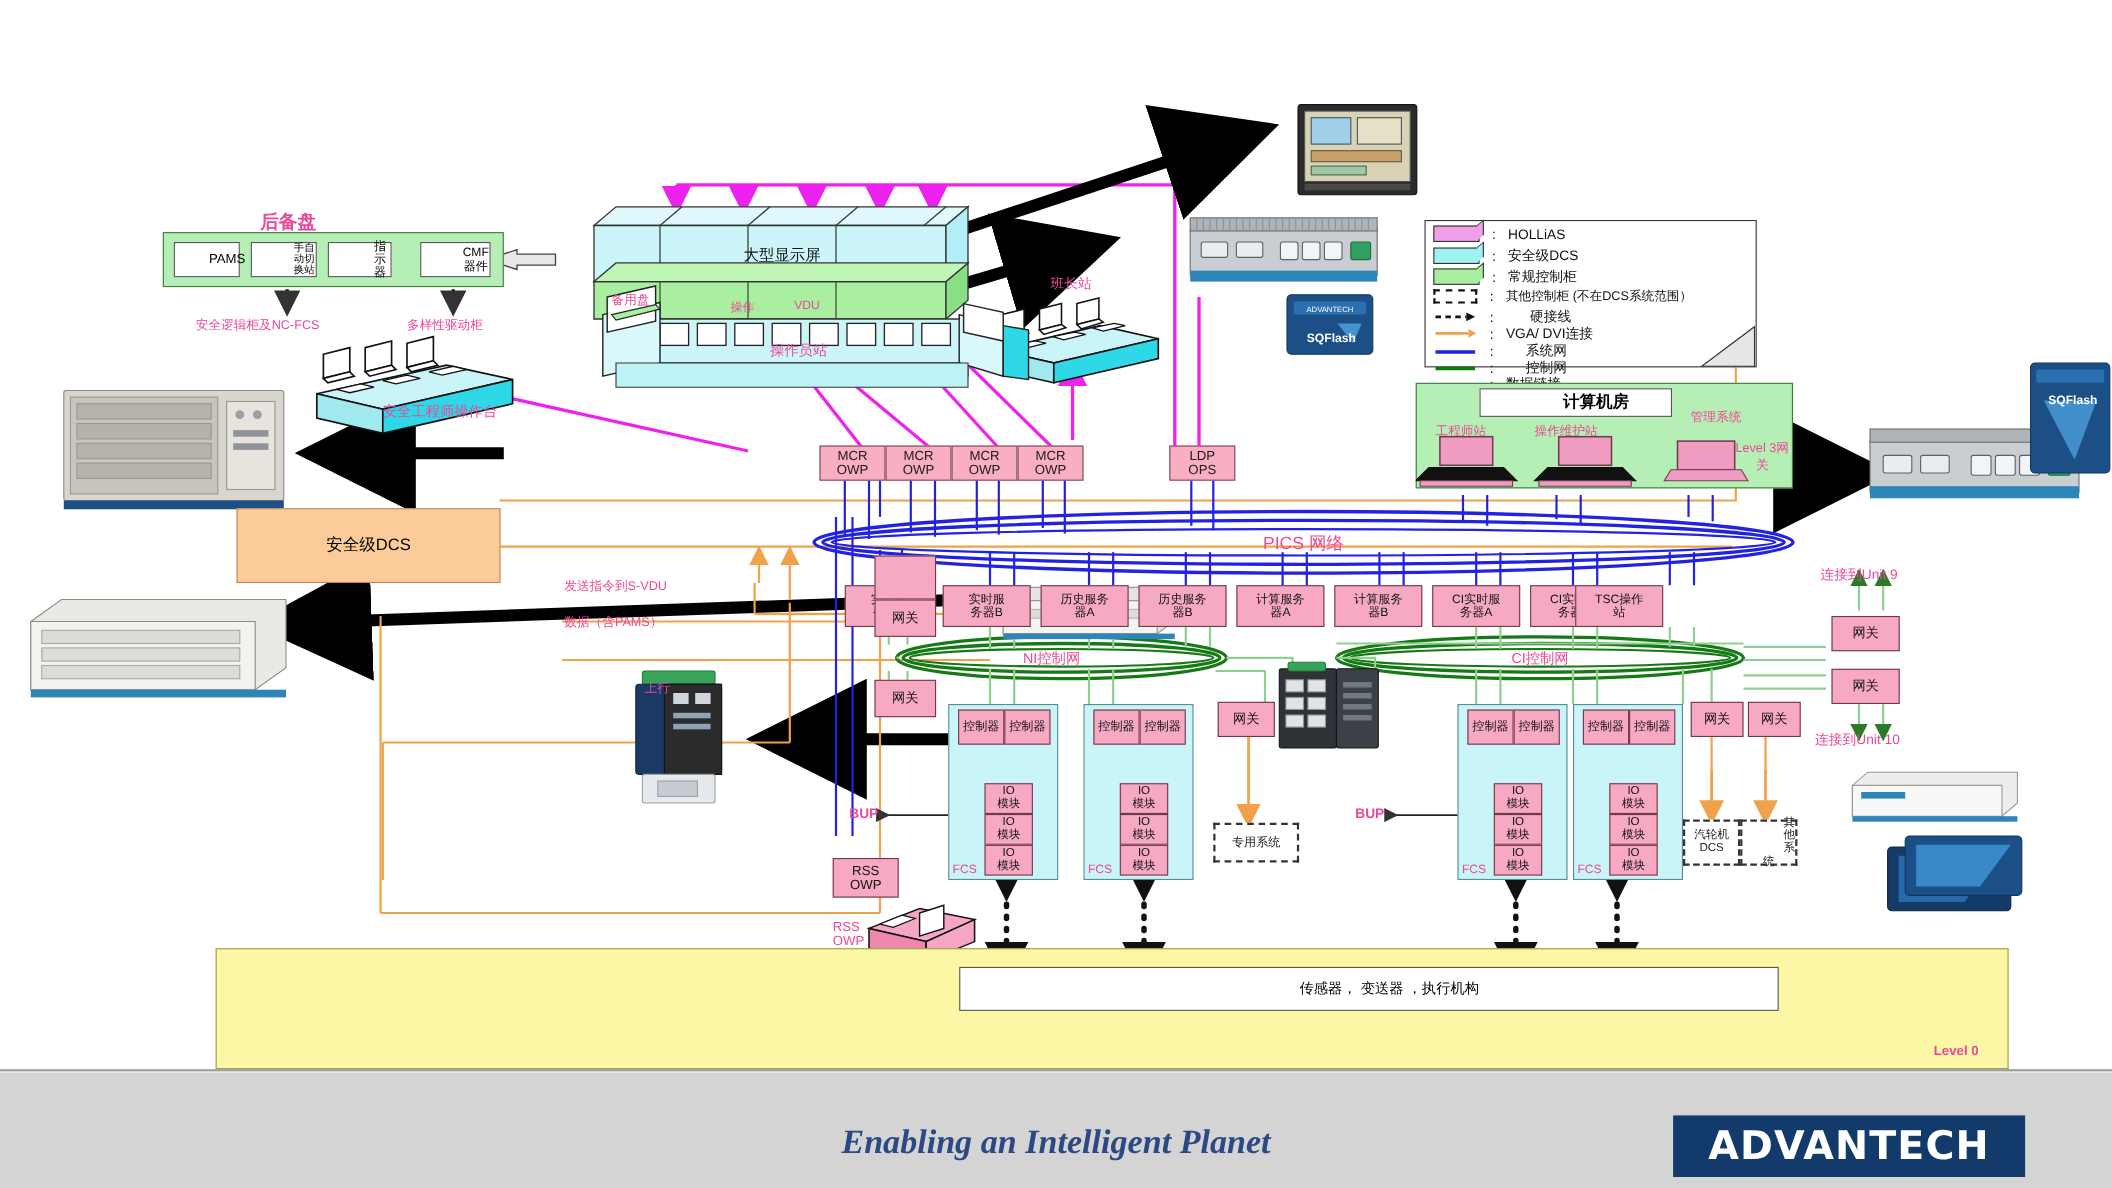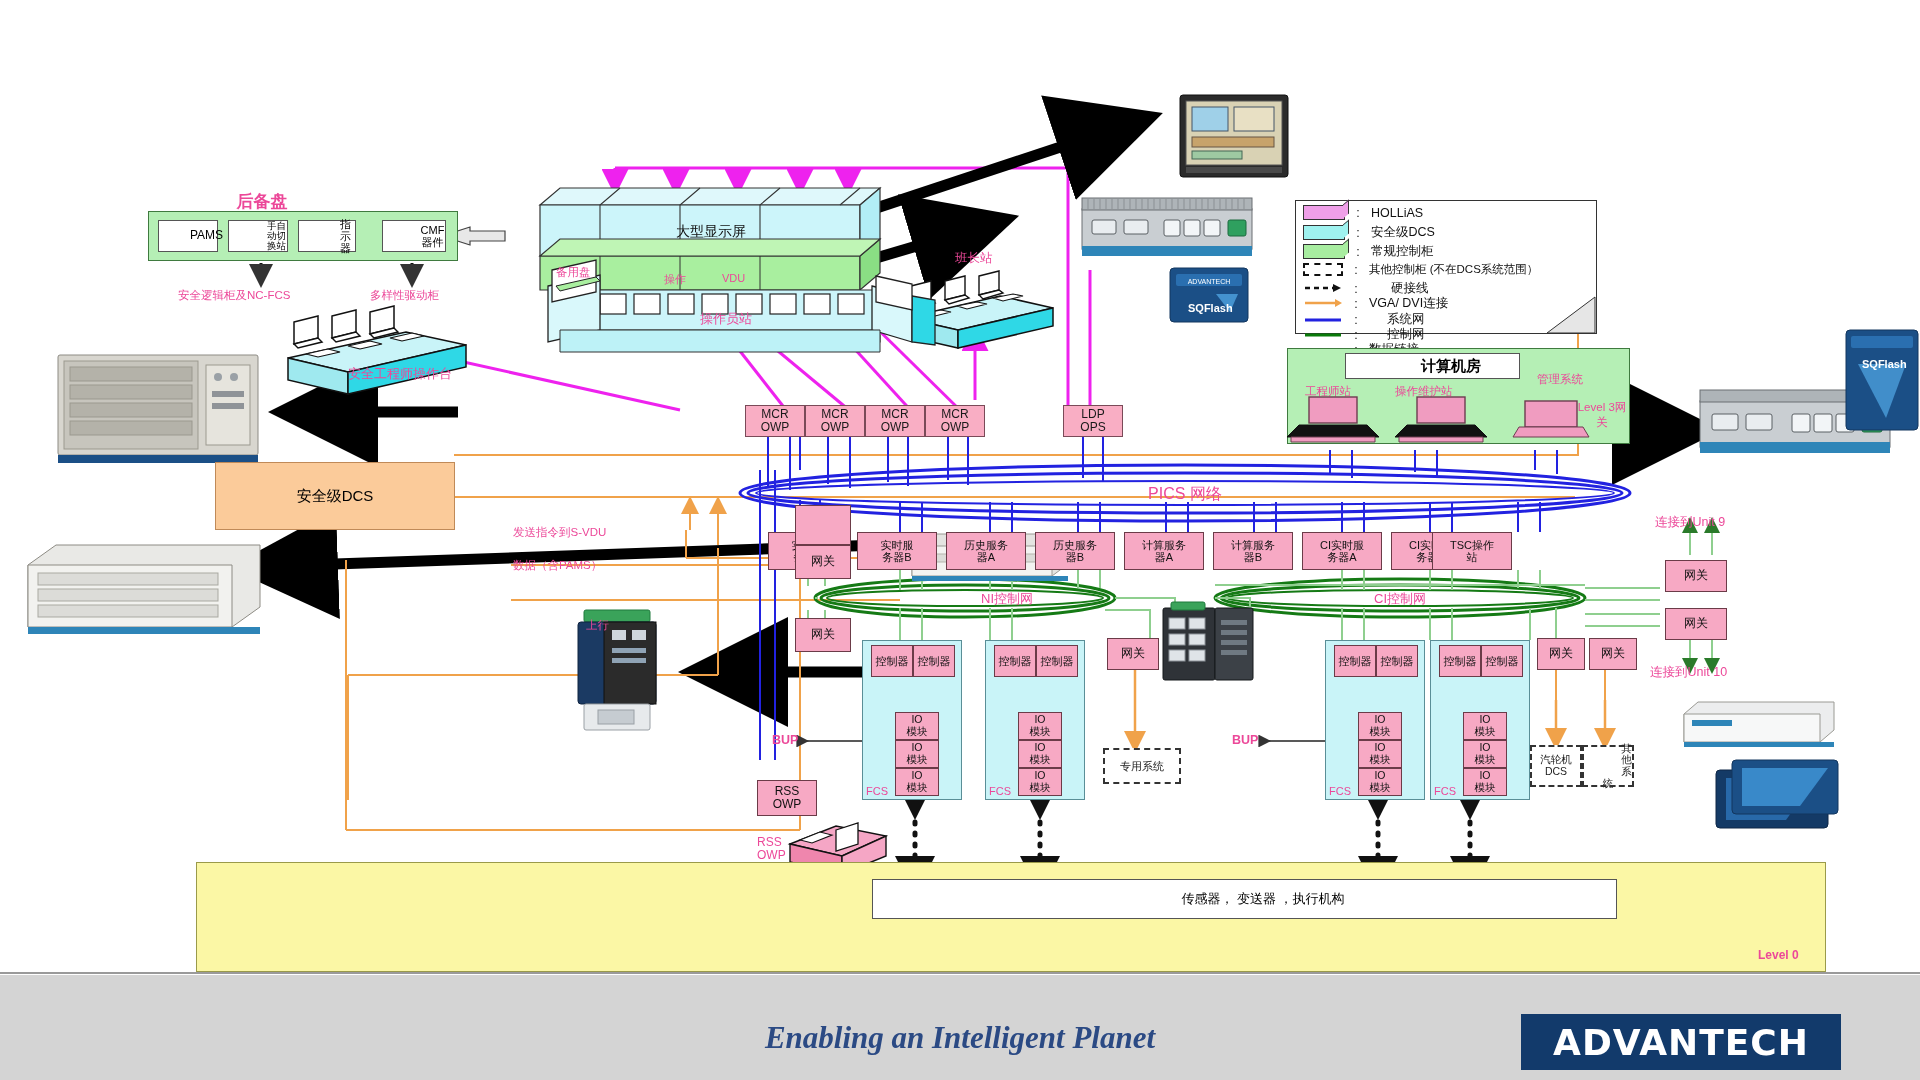--- a/index.html
+++ b/index.html
@@ -762,21 +762,21 @@
     <span style="display:block;">务器B</span>
       </span>
   </div>
   <div class="box pinkc" style="left:1432px;top:532px;width:80px;height:38px;">
     <span>
         <span style="display:block;">TSC操作</span>
     <span style="display:block;">站</span>
       </span>
   </div>
 
-  <div class="lbl" style="left:1007px;top:590px;font-size:13px;transform:translateX(-50%);">NI控制网</div>
+  <div class="lbl" style="left:956px;top:590px;font-size:13px;transform:translateX(-50%);">NI控制网</div>
   <div class="lbl" style="left:1400px;top:590px;font-size:13px;transform:translateX(-50%);">CI控制网</div>
 
   <div class="box pinkc" style="left:795px;top:545px;width:56px;height:34px;font-size:12px;">网关</div>
   <div class="box pinkc" style="left:795px;top:618px;width:56px;height:34px;font-size:12px;">网关</div>
   <div class="box pinkc" style="left:795px;top:505px;width:56px;height:40px;font-size:12px;"></div>
   <div class="box pinkc" style="left:1107px;top:638px;width:52px;height:32px;font-size:12px;">网关</div>
   <div class="box pinkc" style="left:1537px;top:638px;width:48px;height:32px;font-size:12px;">网关</div>
   <div class="box pinkc" style="left:1589px;top:638px;width:48px;height:32px;font-size:12px;">网关</div>
 
   <div class="box pinkc" style="left:1665px;top:560px;width:62px;height:32px;font-size:12px;">网关</div>

